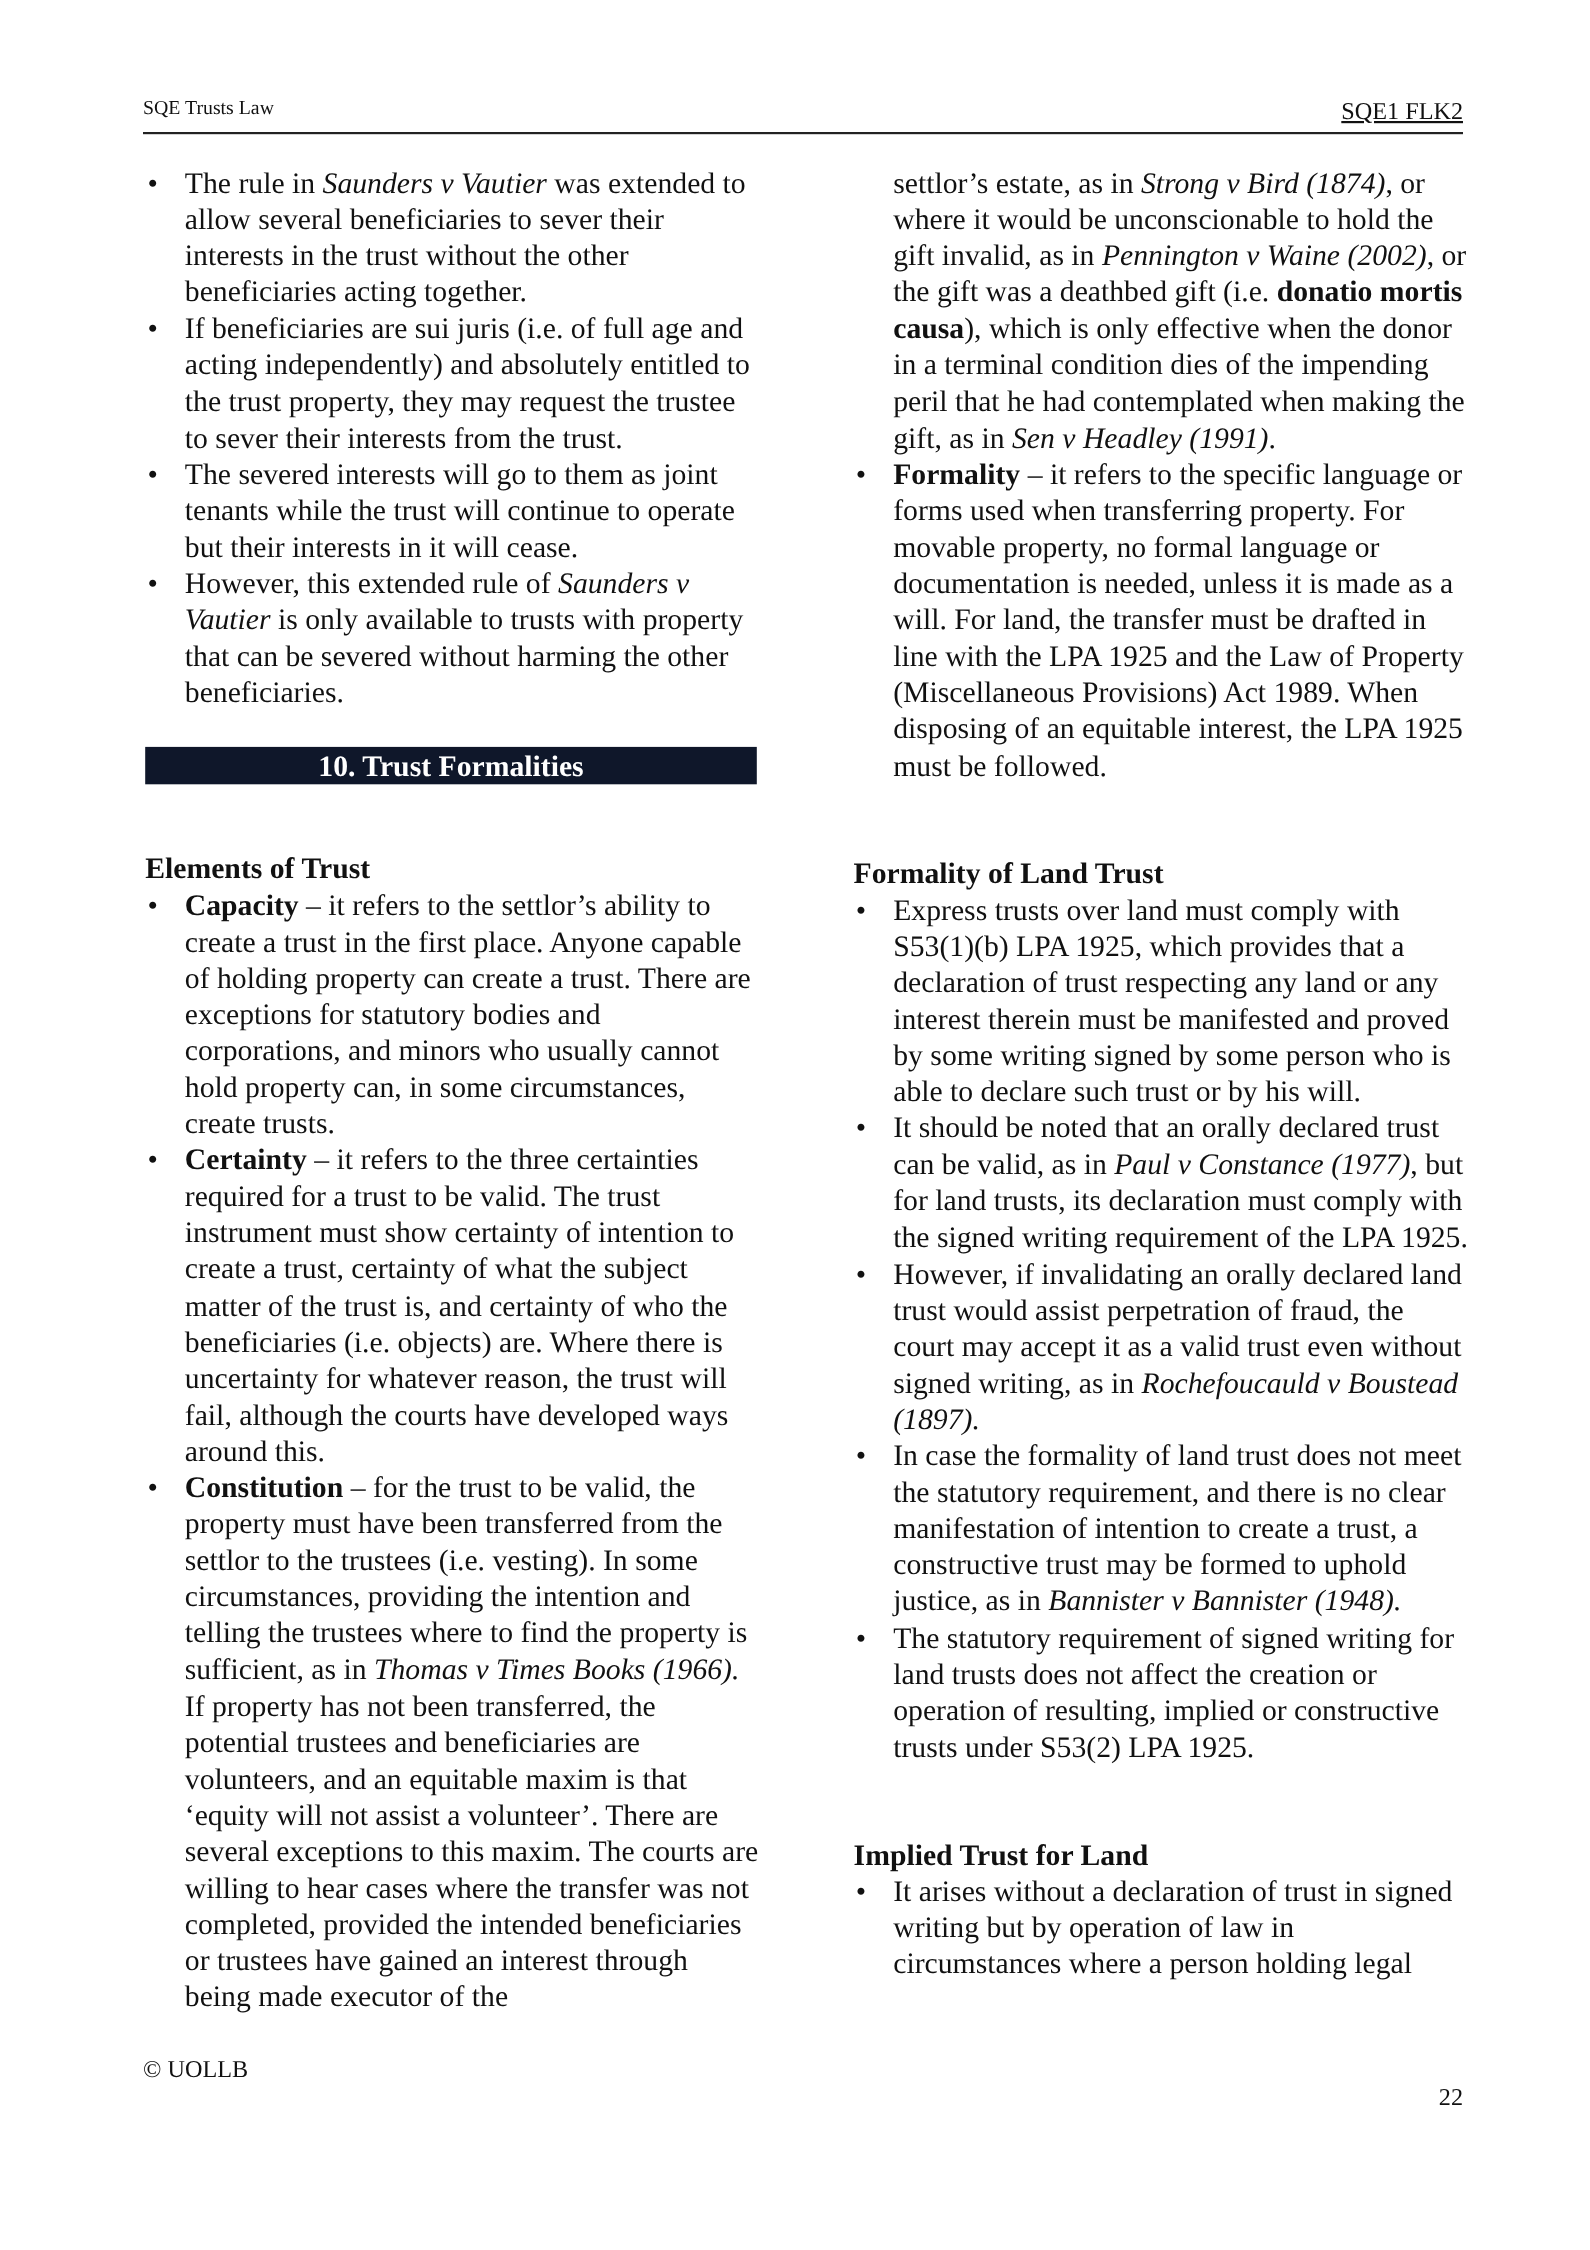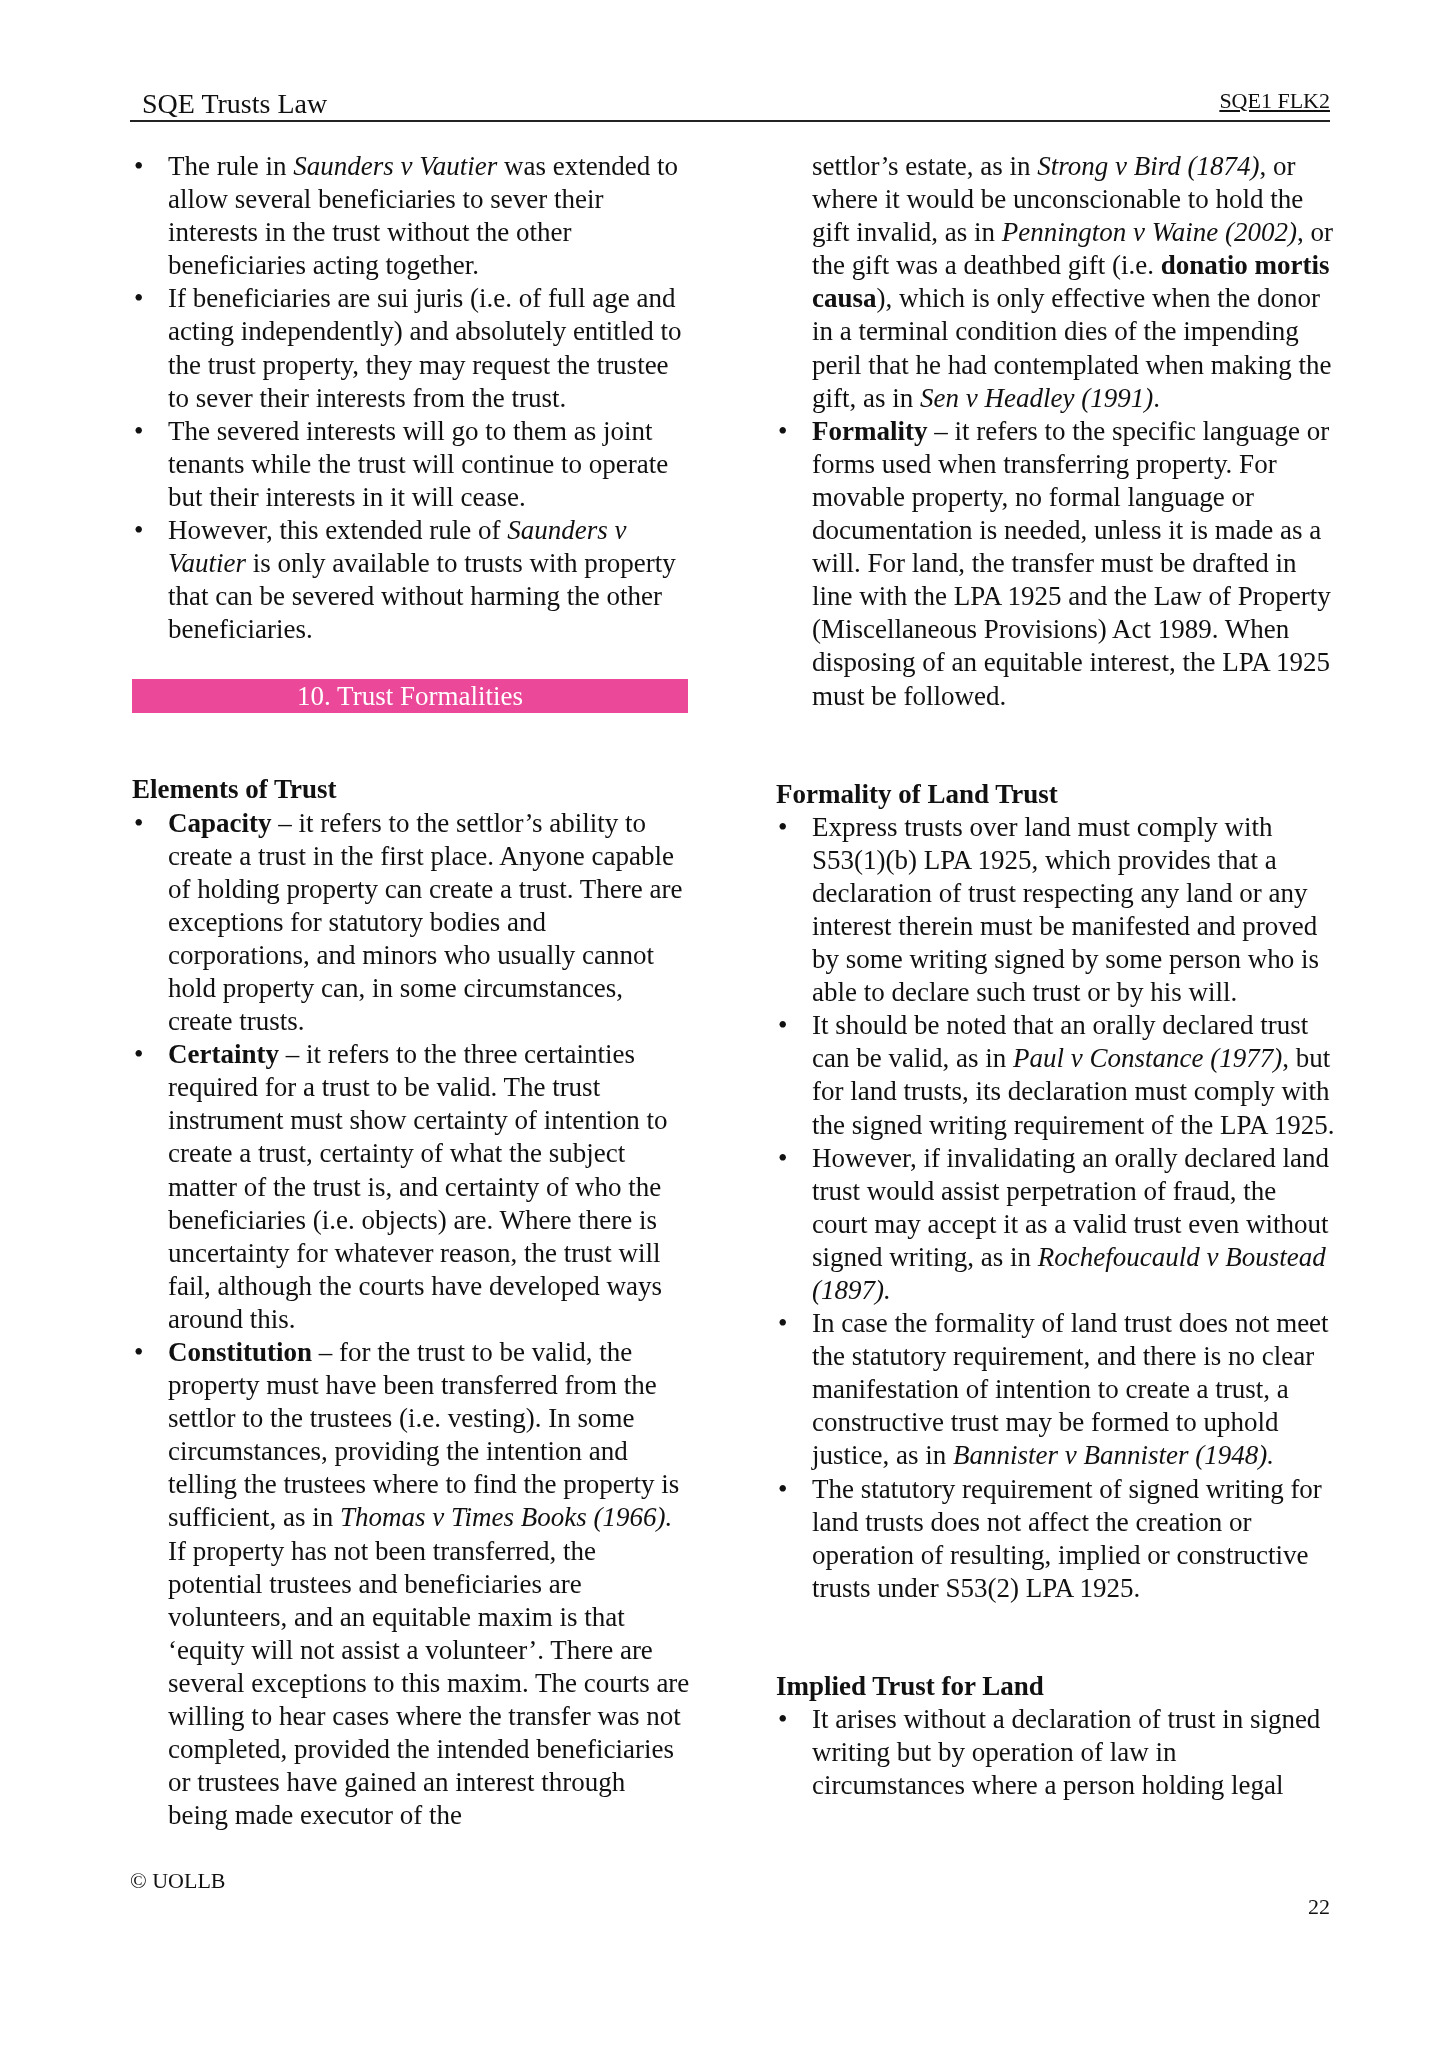--- a/index.html
+++ b/index.html
@@ -1,29 +1,29 @@
 <!DOCTYPE html>
 <html><head>
   <meta charset="utf-8">
   <style>
     html, body { margin: 0; padding: 0; background: #ffffff; }
     body { width: 1445px; height: 2045px; position: relative; overflow: hidden;
       font-family: "Liberation Serif", "DejaVu Serif", serif; color: #111; }
     .header { position: absolute; left: 130px; top: 88px; width: 1200px; height: 32px; border-bottom: 2px solid #222; }
-    .header .left { position: absolute; left: 12px; top: 0; font-size: 28px; }
+    .header .left { position: absolute; left: 0; top: 0; font-size: 18px; }
     .header .right { position: absolute; right: 0; top: 0; font-size: 22px; text-decoration: underline; }
     .col { position: absolute; top: 150px; font-size: 27px; line-height: 33.1px; }
     .col.left { left: 132px; width: 560px; }
     .col.right { left: 776px; width: 560px; }
     .case-title { font-weight: bold; font-style: italic; }
     ul { list-style: none; margin: 0; padding: 0; }
     li { position: relative; padding-left: 36px; }
     li .bullet { position: absolute; left: 2px; top: 0; }
     .spacer { height: 33px; }
-    .section-bar { background: #ec4899; color: #fff; font-weight: normal; text-align: center; height: 34px; line-height: 34px; margin-right: 4px; }
+    .section-bar { background: #0f172a; color: #fff; font-weight: bold; text-align: center; height: 34px; line-height: 34px; margin-right: 4px; }
     .subhead { font-weight: bold; margin-top: 32px; }
     .cont { padding-left: 36px; }
     .footer-left { position: absolute; left: 130px; top: 1868px; font-size: 22px; }
     .footer-right { position: absolute; right: 115px; top: 1894px; font-size: 22px; }
   </style>
 </head>
 <body>
 
 <div class="header">
   <span class="left">SQE Trusts Law</span>

